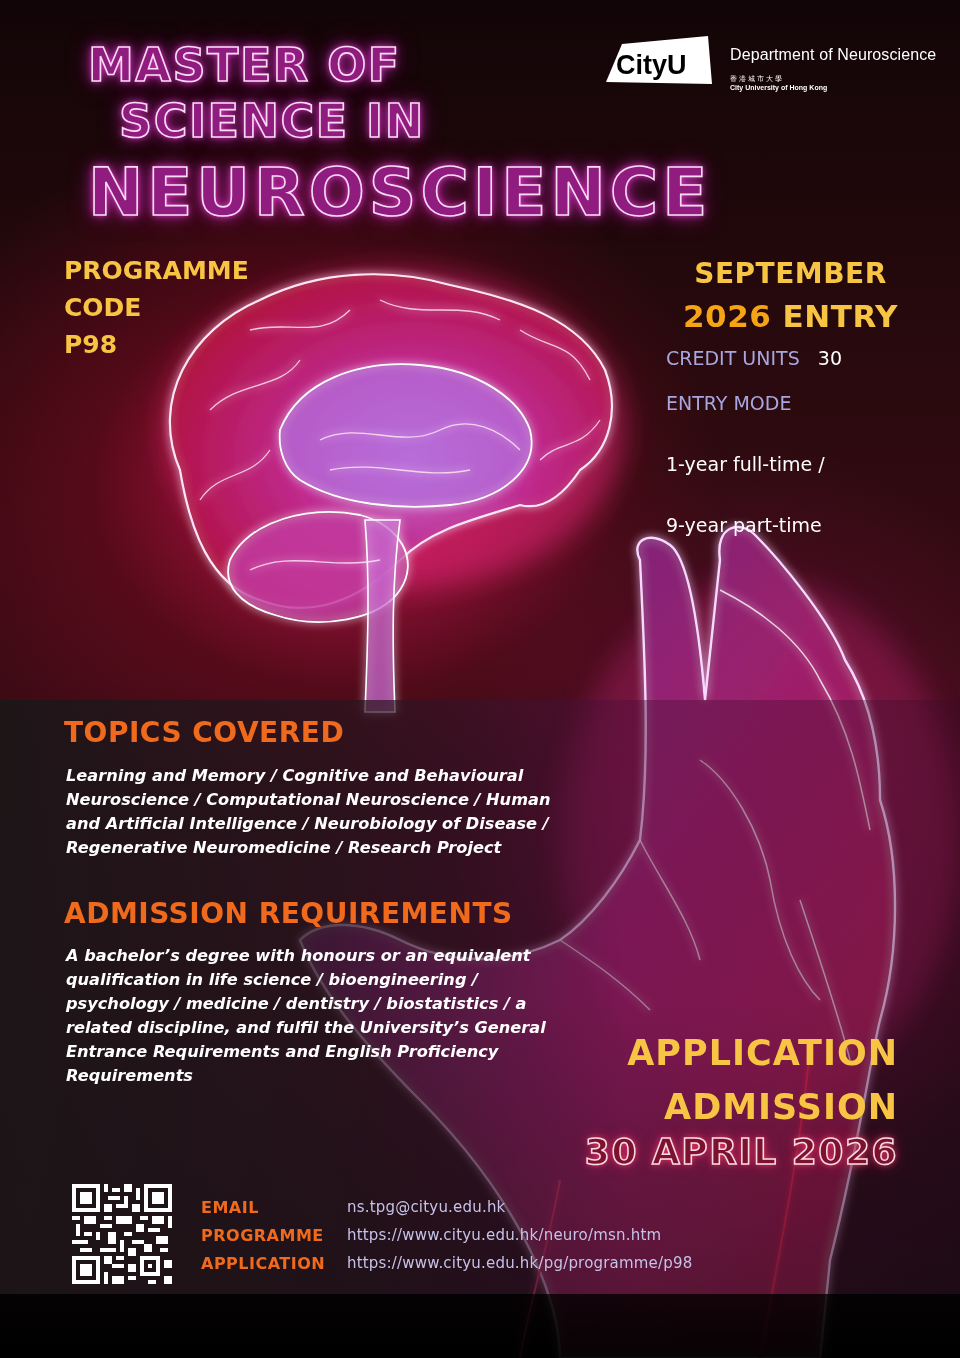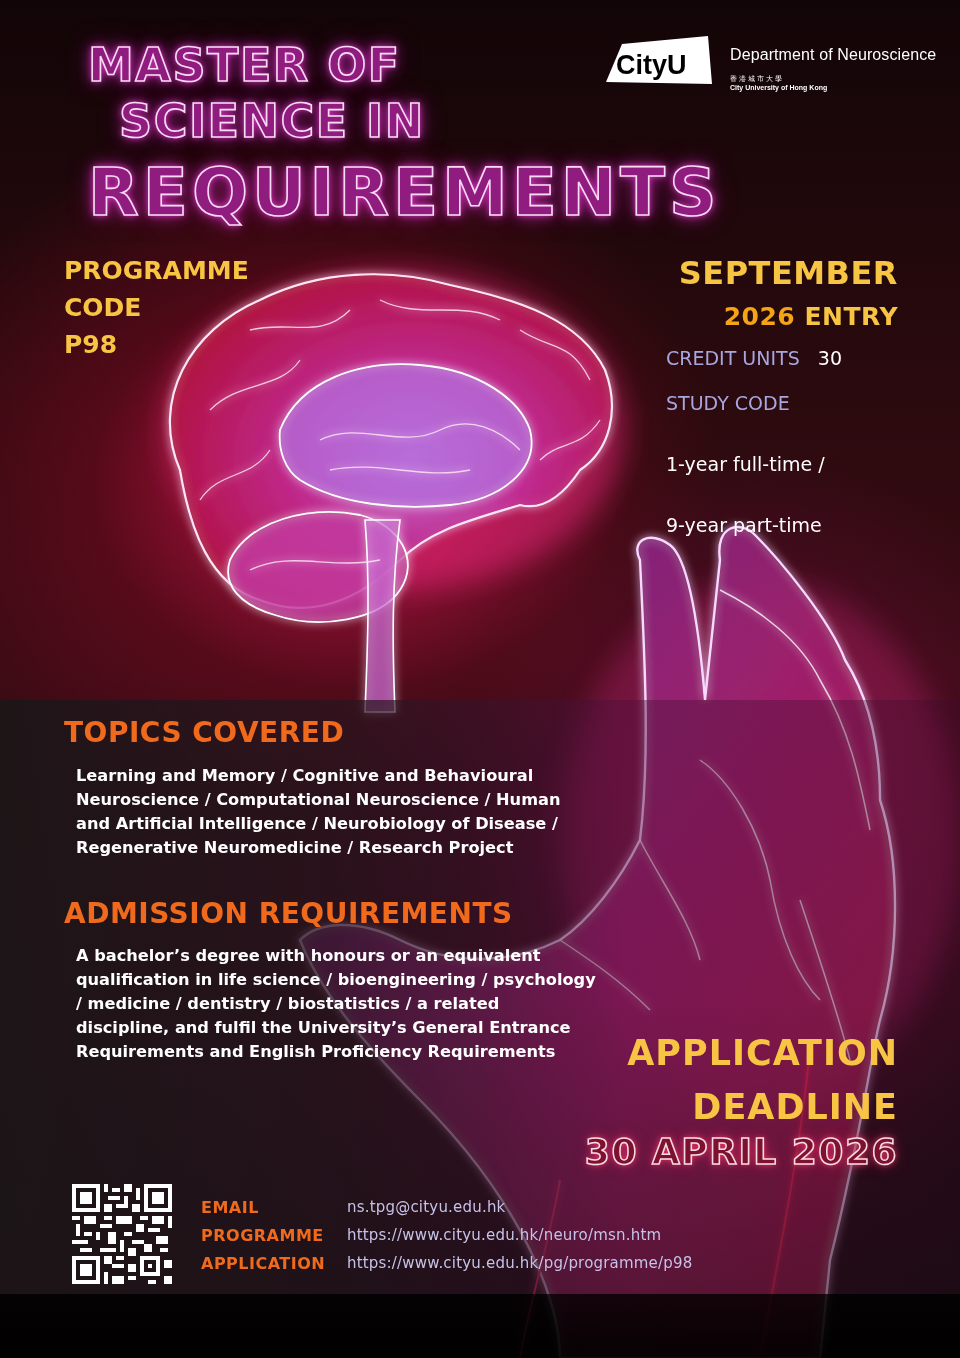--- a/index.html
+++ b/index.html
@@ -46,43 +46,43 @@
   .title-1 { left:64px; top:42px; font-size:46px; letter-spacing:1.5px; }
   .title-2 { left:64px; top:98px; font-size:46px; letter-spacing:1.5px;padding-left:31px; }
   .title-3 { left:64px; top:160px; font-size:66px; letter-spacing:4px; }
 
   
   .pcode { position:absolute; left:64px; top:252px; color:#f8c443; font-weight:bold;
     font-family:"DejaVu Sans", sans-serif; font-size:25px; line-height:37px; }
 
   
   .entry { position:absolute; right:62px; top:252px; text-align:right; font-family:"DejaVu Sans", sans-serif; font-weight:bold; }
-  .entry-line1 { color:#f8c443; font-size:32px; line-height:43px; letter-spacing:0.5px;text-align:center; }
-  .entry-line2 { font-size:25px; line-height:43px; letter-spacing:0.5px; }
+  .entry-line1 { color:#f8c443; font-size:28px; line-height:43px; letter-spacing:0.5px;text-align:center; }
+  .entry-line2 { font-size:31px; line-height:43px; letter-spacing:0.5px; }
   .entry-year { color:#f5a416; }
   .entry-word { color:#f8c443; }
   .info { position:absolute; left:666px; top:344px; font-family:"DejaVu Sans", sans-serif; font-weight:normal; }
   .credit-row { font-size:19px; line-height:28px; white-space:nowrap; }
   .credit-label { color:#a8a6e0; }
   .credit-value { color:#ffffff; margin-left:12px; }
   .mode-label { color:#a8a6e0; font-size:19px; line-height:28px; margin-top:17px; }
   .mode-value { color:#ffffff; font-size:19px; line-height:28px; white-space:nowrap;margin-top:33px; }
 
   
   .band {
     position:absolute; left:0; top:700px; width:960px; height:594px;
     background:linear-gradient(90deg, rgba(28,22,24,0.93) 0%, rgba(40,20,30,0.75) 35%, rgba(80,15,60,0.45) 65%, rgba(60,10,40,0.35) 100%);
   }
   .band-bottom-fade {
     position:absolute; left:0; top:1000px; width:960px; height:294px;
     background:linear-gradient(180deg, rgba(0,0,0,0) 0%, rgba(30,20,25,0.35) 100%);
   }
 
   .section-h { position:absolute; left:64px; color:#ef6a1c; font-family:"DejaVu Sans", sans-serif; font-weight:bold; font-size:28px; letter-spacing:0.5px; white-space:nowrap; line-height:1; }
-  .section-p { position:absolute; left:76px; color:#ffffff; font-family:"DejaVu Sans", sans-serif; font-weight:bold; font-size:16.2px; line-height:24px; }
+  .section-p { position:absolute; left:66px; color:#ffffff; font-family:"DejaVu Sans", sans-serif; font-weight:bold; font-size:16.2px; line-height:24px;font-style:italic; }
   .topics-h { top:719px; }
   .topics-p { top:764px; width:520px; }
   .adm-h { top:900px; }
   .adm-p { top:944px; width:520px; }
 
   
   .deadline { position:absolute; right:62px; top:1026px; text-align:right; font-family:"DejaVu Sans", sans-serif; font-weight:bold; color:#f8c443; font-size:35px; line-height:54px; letter-spacing:1px; }
   .deadline-date { position:absolute; right:62px; top:1134px; font-size:36px; letter-spacing:1.5px; color:#7d1230;
     -webkit-text-stroke:1.5px #f9dbe3;
     text-shadow:0 0 6px rgba(240,60,110,0.9), 0 0 14px rgba(230,40,90,0.6);
@@ -171,55 +171,55 @@
       <path d="M18 8 L104 0 L108 48 L2 46 Z" fill="#ffffff"></path>
       <text x="12" y="38" font-family="Liberation Sans, sans-serif" font-weight="bold" font-size="27" fill="#000000">CityU</text>
     </svg>
     <div class="logo-dept">Department of Neuroscience</div>
     <div class="logo-cn">香港城市大學</div>
     <div class="logo-en">City University of Hong Kong</div>
   </div>
 
   <div class="neon title-1">MASTER OF</div>
   <div class="neon title-2">SCIENCE IN</div>
-  <div class="neon title-3">REQUIREMENTS</div>
+  <div class="neon title-3">NEUROSCIENCE</div>
 
   <div class="pcode">
     <div>PROGRAMME</div>
     <div>CODE</div>
     <div>P98</div>
   </div>
 
   <div class="entry">
     <div class="entry-line1">SEPTEMBER</div>
     <div class="entry-line2">
       <span class="entry-year">2026</span>
       <span class="entry-word">ENTRY</span>
     </div>
   </div>
 
   <div class="info">
     <div class="credit-row">
       <span class="credit-label">CREDIT UNITS</span>
       <span class="credit-value">30</span>
     </div>
-    <div class="mode-label">STUDY CODE</div>
+    <div class="mode-label">ENTRY MODE</div>
     <div class="mode-value">1-year full-time /</div>
     <div class="mode-value">9-year part-time</div>
   </div>
 
   <div class="section-h topics-h">TOPICS COVERED</div>
   <div class="section-p topics-p">Learning and Memory / Cognitive and Behavioural Neuroscience / Computational Neuroscience / Human and Artificial Intelligence / Neurobiology of Disease / Regenerative Neuromedicine / Research Project</div>
 
   <div class="section-h adm-h">ADMISSION REQUIREMENTS</div>
   <div class="section-p adm-p">A bachelor’s degree with honours or an equivalent qualification in life science / bioengineering / psychology / medicine / dentistry / biostatistics / a related discipline, and fulfil the University’s General Entrance Requirements and English Proficiency Requirements</div>
 
   <div class="deadline">
     <div>APPLICATION</div>
-    <div>DEADLINE</div>
+    <div>ADMISSION</div>
   </div>
   <div class="deadline-date">30 APRIL 2026</div>
 
   <svg class="qr" viewBox="0 0 25 25" xmlns="http://www.w3.org/2000/svg" shape-rendering="crispEdges">
     <g fill="#ffffff">
       <path d="M0 0h7v7h-7z M1 1v5h5v-5z" fill-rule="evenodd"></path>
       <rect x="2" y="2" width="3" height="3"></rect>
       <path d="M18 0h7v7h-7z M19 1v5h5v-5z" fill-rule="evenodd"></path>
       <rect x="20" y="2" width="3" height="3"></rect>
       <path d="M0 18h7v7h-7z M1 19v5h5v-5z" fill-rule="evenodd"></path>

